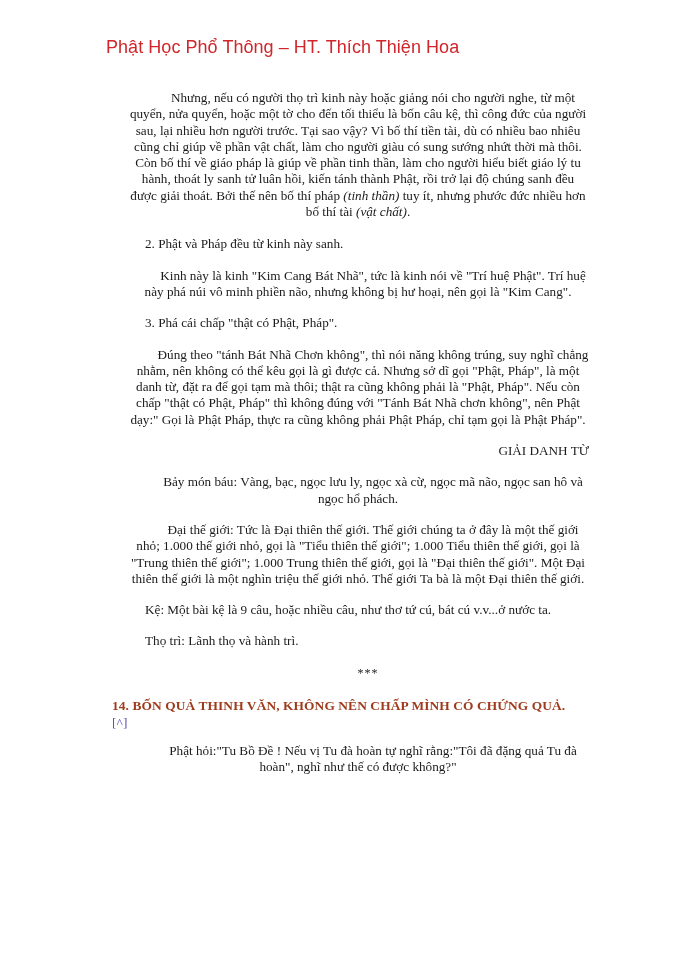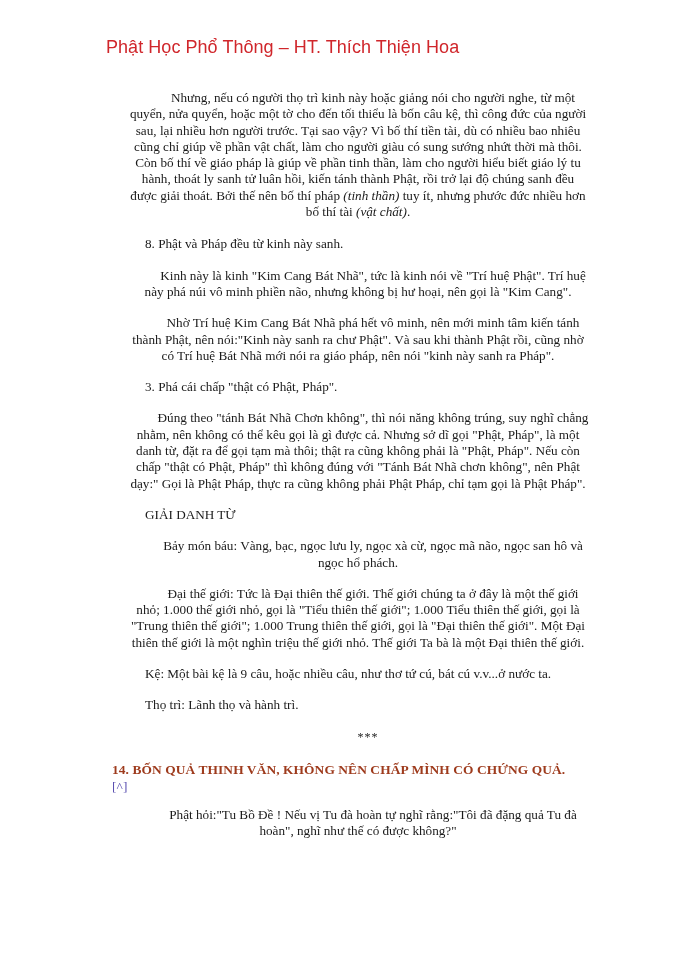--- a/index.html
+++ b/index.html
@@ -38,20 +38,21 @@
       text-align: center;
     }
     .para.p1 { margin-bottom: 16px; }
     .item {
       margin: 0 0 15px 0;
       padding-left: 18px;
     }
     .term-heading {
       margin: 0 0 15px 0;
       padding-left: 18px;
+      text-align: right;
     }
     .term {
       margin: 0 0 15px 0;
       padding-left: 18px;
     }
     .para em { font-style: italic; }
     .separator {
       text-align: center;
       margin: 4px 0 16px 0;
       padding-left: 20px;
@@ -77,25 +78,24 @@
   </style>
 </head>
 <body>
 
 <div class="running-header">Phật Học Phổ Thông – HT. Thích Thiện Hoa</div>
 
 <div class="content">
 
   <p class="para p1"><span>Nhưng, nếu có người thọ trì kinh này hoặc giảng nói cho người nghe, từ một quyển, nửa quyển, hoặc một tờ cho đến tối thiểu là bốn câu kệ, thì công đức của người sau, lại nhiều hơn người trước. Tại sao vậy? Vì bố thí tiền tài, dù có nhiều bao nhiêu cũng chỉ giúp về phần vật chất, làm cho người giàu có sung sướng nhứt thời mà thôi. Còn bố thí về giáo pháp là giúp về phần tinh thần, làm cho người hiểu biết giáo lý tu hành, thoát ly sanh tử luân hồi, kiến tánh thành Phật, rồi trở lại độ chúng sanh đều được giải thoát. Bởi thế nên bố thí pháp </span><em>(tinh thần)</em><span> tuy ít, nhưng phước đức nhiều hơn bố thí tài </span><em>(vật chất)</em><span>.</span></p>
 
-  <p class="item">8. Phật và Pháp đều từ kinh này sanh.</p>
+  <p class="item">2. Phật và Pháp đều từ kinh này sanh.</p>
 
   <p class="para">Kinh này là kinh "Kim Cang Bát Nhã", tức là kinh nói về "Trí huệ Phật". Trí huệ này phá núi vô minh phiền não, nhưng không bị hư hoại, nên gọi là "Kim Cang".</p>
 
-  <p class="para">Nhờ Trí huệ Kim Cang Bát Nhã phá hết vô minh, nên mới minh tâm kiến tánh thành Phật, nên nói:"Kinh này sanh ra chư Phật". Và sau khi thành Phật rồi, cũng nhờ có Trí huệ Bát Nhã mới nói ra giáo pháp, nên nói "kinh này sanh ra Pháp".</p>
 
   <p class="item">3. Phá cái chấp "thật có Phật, Pháp".</p>
 
   <p class="para">Đúng theo "tánh Bát Nhã Chơn không", thì nói năng không trúng, suy nghĩ chẳng nhằm, nên không có thể kêu gọi là gì được cả. Nhưng sở dĩ gọi "Phật, Pháp", là một danh từ, đặt ra để gọi tạm mà thôi; thật ra cũng không phải là "Phật, Pháp". Nếu còn chấp "thật có Phật, Pháp" thì không đúng với "Tánh Bát Nhã chơn không", nên Phật dạy:" Gọi là Phật Pháp, thực ra cũng không phải Phật Pháp, chỉ tạm gọi là Phật Pháp".</p>
 
   <p class="term-heading">GIẢI DANH TỪ</p>
 
   <p class="para">Bảy món báu: Vàng, bạc, ngọc lưu ly, ngọc xà cừ, ngọc mã não, ngọc san hô và ngọc hổ phách.</p>
 
   <p class="para">Đại thế giới: Tức là Đại thiên thế giới. Thế giới chúng ta ở đây là một thế giới nhỏ; 1.000 thế giới nhỏ, gọi là "Tiểu thiên thế giới"; 1.000 Tiểu thiên thế giới, gọi là "Trung thiên thế giới"; 1.000 Trung thiên thế giới, gọi là "Đại thiên thế giới". Một Đại thiên thế giới là một nghìn triệu thế giới nhỏ. Thế giới Ta bà là một Đại thiên thế giới.</p>

